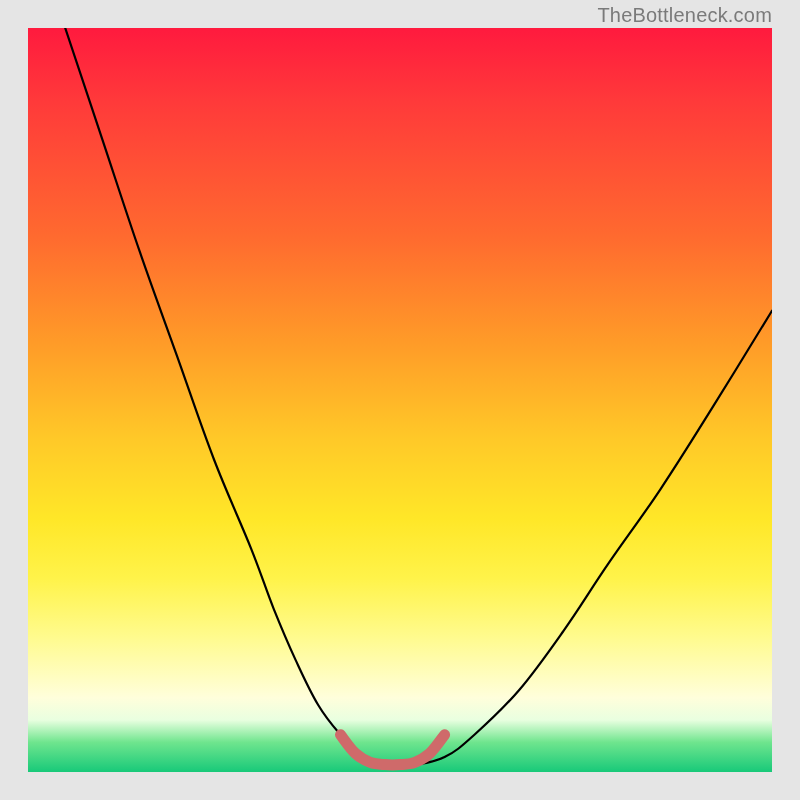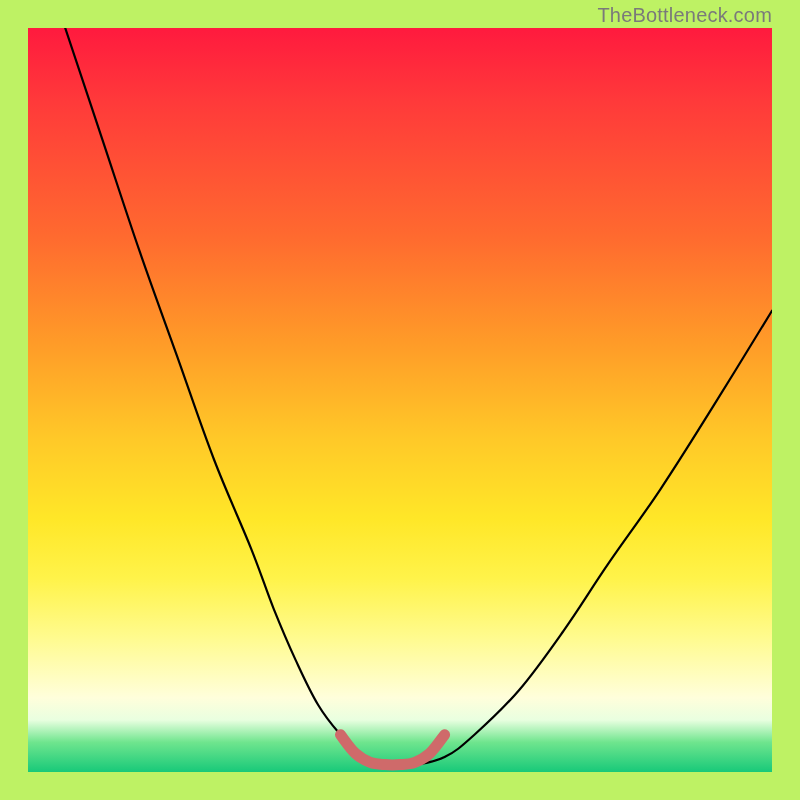--- a/index.html
+++ b/index.html
@@ -10,21 +10,21 @@
     background: #000;
     overflow: hidden;
     font-family: Arial, Helvetica, sans-serif;
   }
   .frame {
     position: absolute;
     top: 0;
     left: 0;
     width: 800px;
     height: 800px;
-    background: #bef264;
+    background: #e5e5e5;
   }
   .plot {
     position: absolute;
     top: 28px;
     left: 28px;
     width: 744px;
     height: 744px;
     
     background: linear-gradient(
       to bottom,

